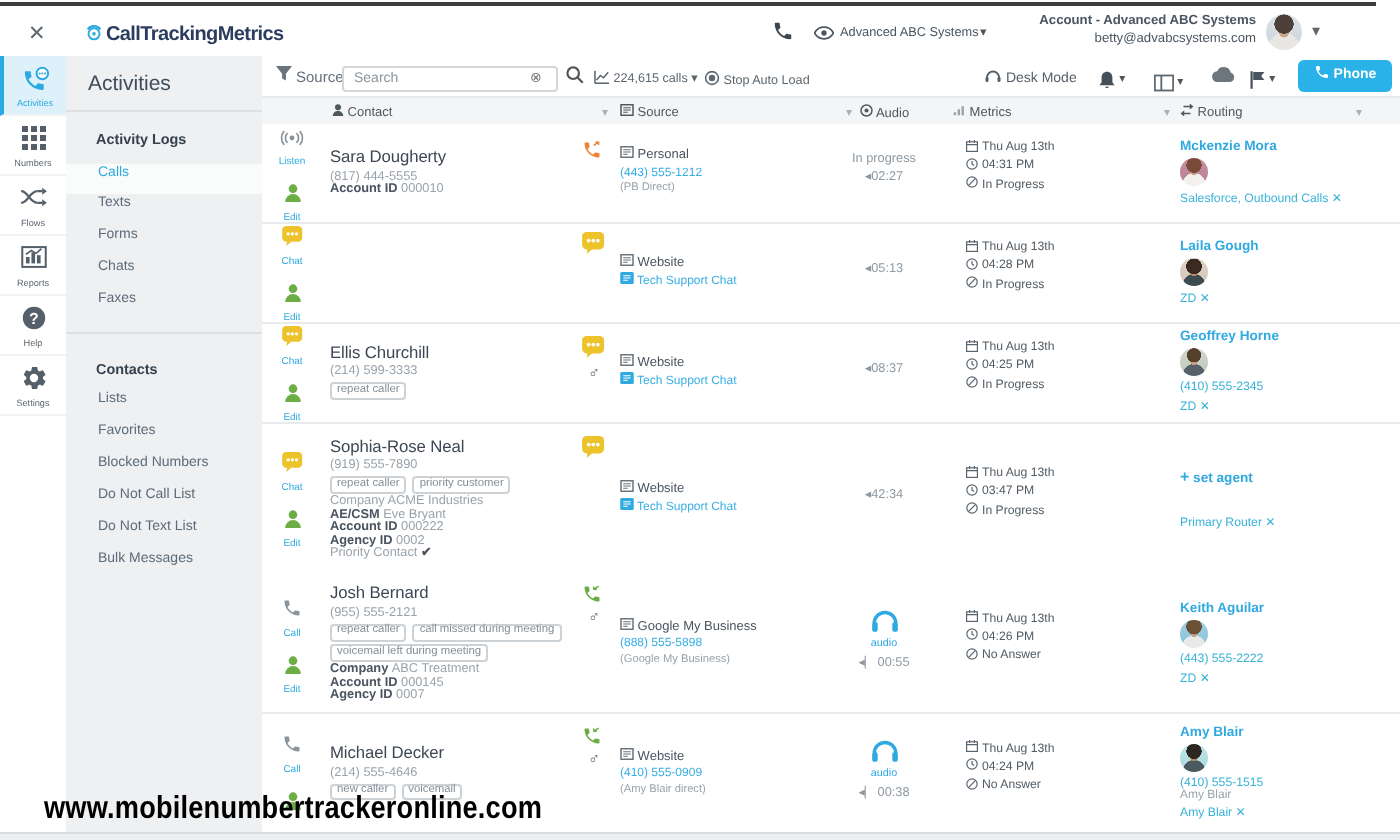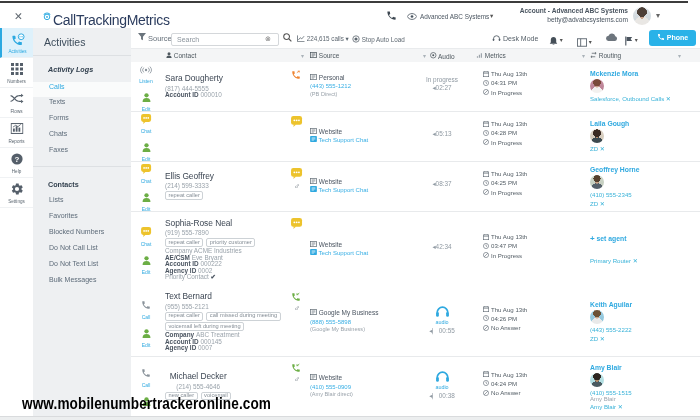--- a/index.html
+++ b/index.html
@@ -5,21 +5,21 @@
 body{width:700px;height:420px;overflow:hidden;position:relative;background:#fff;
  font-family:"Liberation Sans",sans-serif;-webkit-font-smoothing:antialiased;}
 .ab{position:absolute;}
 
 #strip{left:0;top:0;width:700px;height:3px;background:#fff;}
 #strip i{position:absolute;left:0;top:1px;width:688px;height:2px;background:#3c3c3c;}
 
 #topbar{left:0;top:3px;width:700px;height:25px;background:#fff;border-bottom:1px solid #e3e5e8;}
 .x{left:14px;top:7px;font-size:10.5px;color:#606870;font-weight:400;}
 .logo{left:43px;top:9px;}
-.logotx{left:53px;top:9px;font-size:14px;font-weight:normal;color:#2b3c5e;letter-spacing:-.3px;}
+.logotx{left:53px;top:9px;font-size:10px;font-weight:bold;color:#2b3c5e;letter-spacing:-.3px;}
 .tb-phone{left:386px;top:7px;}
 .tb-eye{left:407px;top:10px;}
 .tb-sys{left:420px;top:9.5px;font-size:6.4px;color:#4a5560;}
 .tb-car1{left:490px;top:9px;font-size:6.5px;color:#555;}
 .acct{left:440px;top:4px;width:188px;text-align:right;font-size:6.6px;color:#4a5560;line-height:8.5px;font-weight:bold;}
 .acct span{font-weight:normal;}
 .avatar-top{left:633px;top:4px;width:18px;height:18px;border-radius:50%;}
 .tb-car2{left:656px;top:8px;font-size:8px;color:#666;}
 
 #rail{left:0;top:28px;width:33px;height:392px;background:#fff;border-right:1px solid #e7e9eb;}
@@ -168,21 +168,21 @@
   <svg width="12" height="12" viewBox="0 0 20 20">
         <path fill="#555f6a" d="M17.4 10.9c0-.3.1-.6.1-.9s0-.6-.1-.9l2-1.5c.2-.1.2-.4.1-.6l-1.9-3.2c-.1-.2-.3-.3-.5-.2l-2.3 1a7 7 0 0 0-1.6-.9l-.4-2.5c0-.2-.2-.4-.4-.4h-3.8c-.2 0-.4.2-.4.4l-.4 2.5c-.6.2-1.1.5-1.6.9l-2.3-1c-.2-.1-.4 0-.5.2L1.5 7c-.1.2-.1.4.1.6l2 1.5c0 .3-.1.6-.1.9s0 .6.1.9l-2 1.5c-.2.1-.2.4-.1.6l1.9 3.2c.1.2.3.3.5.2l2.3-1c.5.4 1 .7 1.6.9l.4 2.5c0 .2.2.4.4.4h3.8c.2 0 .4-.2.4-.4l.4-2.5c.6-.2 1.1-.5 1.6-.9l2.3 1c.2.1.4 0 .5-.2l1.9-3.2c.1-.2.1-.4-.1-.6l-2-1.5zM10 13.5A3.5 3.5 0 1 1 10 6.5a3.5 3.5 0 0 1 0 7z"></path>
       </svg>
   <div class="lbl">Settings</div>
  </div>
 </div>
 <div id="snav" class="ab">
  <div class="snhead">Activities</div>
  <div class="snhr"></div>
  <div class="snrow" style="top:53.5px;"></div>
- <div class="snh" style="top:37px;font-style:italic;">Activity Logs</div>
+ <div class="snh" style="top:37px;">Activity Logs</div>
  <div class="sni blue" style="top:55px;color:#2fa9e0;">Calls</div>
  <div class="sni" style="top:69.5px;">Texts</div>
  <div class="sni" style="top:85.5px;">Forms</div>
  <div class="sni" style="top:101.5px;">Chats</div>
  <div class="sni" style="top:117.5px;">Faxes</div>
  <div class="sep2"></div>
  <div class="snh" style="top:152px;">Contacts</div>
  <div class="sni" style="top:168px;">Lists</div>
  <div class="sni" style="top:184px;">Favorites</div>
  <div class="sni" style="top:200px;">Blocked Numbers</div>
@@ -387,21 +387,21 @@
             <circle cx="8.6" cy="4.7" r="1" fill="#fff"></circle>
           </svg>
    <div class="lb">Chat</div></div>
    <div style="margin-top:4px;"><svg width="9" height="9" viewBox="0 0 10 10">
             <circle cx="5" cy="2.6" r="2.4" fill="#6cae45"></circle>
             <path d="M.6 10a4.4 4.4 0 0 1 8.8 0z" fill="#6cae45"></path>
           </svg>
    <div class="lb">Edit</div></div>
   </div>
   <div class="cell" style="left:34px;top:0;height:49px;">
-   <div class="name">Ellis Geoffrey</div>
+   <div class="name">Ellis Churchill</div>
    <div class="gray">(214) 599-3333</div>
    <div class="tags">
           <div class="tag">repeat caller</div>
         </div>
   </div>
   <svg class="ab" style="left:160px;top:6px;" width="12" height="11" viewBox="0 0 13 12">
         <rect x="0" y="0" width="12" height="9.5" rx="2.5" fill="#edc32c"></rect>
         <path d="M3 9l-.5 3 3-2.6z" fill="#edc32c"></path>
         <circle cx="3.6" cy="4.7" r="1" fill="#fff"></circle>
         <circle cx="6.1" cy="4.7" r="1" fill="#fff"></circle>
@@ -516,21 +516,21 @@
             <path fill="#8a939b" d="M6.6 10.8c1.4 2.8 3.8 5.1 6.6 6.6l2.2-2.2c.3-.3.7-.4 1-.2 1.1.4 2.3.6 3.6.6.6 0 1 .4 1 1V20c0 .6-.4 1-1 1C10.6 21 3 13.4 3 4c0-.6.5-1 1-1h3.5c.6 0 1 .4 1 1 0 1.2.2 2.4.6 3.6.1.3 0 .7-.2 1l-2.3 2.2z"></path>
           </svg>
    <div class="lb">Call</div></div>
    <div style="margin-top:4px;"><svg width="9" height="9" viewBox="0 0 10 10">
             <circle cx="5" cy="2.6" r="2.4" fill="#6cae45"></circle>
             <path d="M.6 10a4.4 4.4 0 0 1 8.8 0z" fill="#6cae45"></path>
           </svg>
    <div class="lb">Edit</div></div>
   </div>
   <div class="cell" style="left:34px;top:0;height:69px;">
-   <div class="name">Text Bernard</div>
+   <div class="name">Josh Bernard</div>
    <div class="gray">(955) 555-2121</div>
    <div class="tags">
           <div class="tag">repeat caller</div>
           <div class="tag">call missed during meeting</div>
         </div>
    <div class="tags" style="margin-top:0;">
           <div class="tag">voicemail left during meeting</div>
         </div>
    <div class="bl">Company <span>ABC Treatment</span></div>
    <div class="bl">Account ID <span>000145</span></div>
@@ -583,21 +583,21 @@
   <div class="act2 cell" style="left:0;top:0;height:59px;">
    <div><svg width="10" height="10" viewBox="0 0 24 24">
             <path fill="#8a939b" d="M6.6 10.8c1.4 2.8 3.8 5.1 6.6 6.6l2.2-2.2c.3-.3.7-.4 1-.2 1.1.4 2.3.6 3.6.6.6 0 1 .4 1 1V20c0 .6-.4 1-1 1C10.6 21 3 13.4 3 4c0-.6.5-1 1-1h3.5c.6 0 1 .4 1 1 0 1.2.2 2.4.6 3.6.1.3 0 .7-.2 1l-2.3 2.2z"></path>
           </svg>
    <div class="lb">Call</div></div>
    <div style="margin-top:4px;"><svg width="9" height="9" viewBox="0 0 10 10">
             <circle cx="5" cy="2.6" r="2.4" fill="#6cae45"></circle>
             <path d="M.6 10a4.4 4.4 0 0 1 8.8 0z" fill="#6cae45"></path>
           </svg></div>
   </div>
-  <div class="cell" style="left:34px;top:0;height:59px;align-items:center;">
+  <div class="cell" style="left:34px;top:0;height:59px;">
    <div class="name">Michael Decker</div>
    <div class="gray">(214) 555-4646</div>
    <div class="tags">
           <div class="tag">new caller</div>
           <div class="tag">voicemail</div>
         </div>
   </div>
   <svg class="ab" style="left:160px;top:6px;" width="10" height="10" viewBox="0 0 24 24">
         <path fill="#6cae45" d="M6.6 10.8c1.4 2.8 3.8 5.1 6.6 6.6l2.2-2.2c.3-.3.7-.4 1-.2 1.1.4 2.3.6 3.6.6.6 0 1 .4 1 1V20c0 .6-.4 1-1 1C10.6 21 3 13.4 3 4c0-.6.5-1 1-1h3.5c.6 0 1 .4 1 1 0 1.2.2 2.4.6 3.6.1.3 0 .7-.2 1l-2.3 2.2z"></path>
         <path d="M20 2.5 L14 6.5 M14 6.5l3.8-.2M14 6.5l.2-3.6" stroke="#6cae45" stroke-width="1.8" fill="none"></path>

